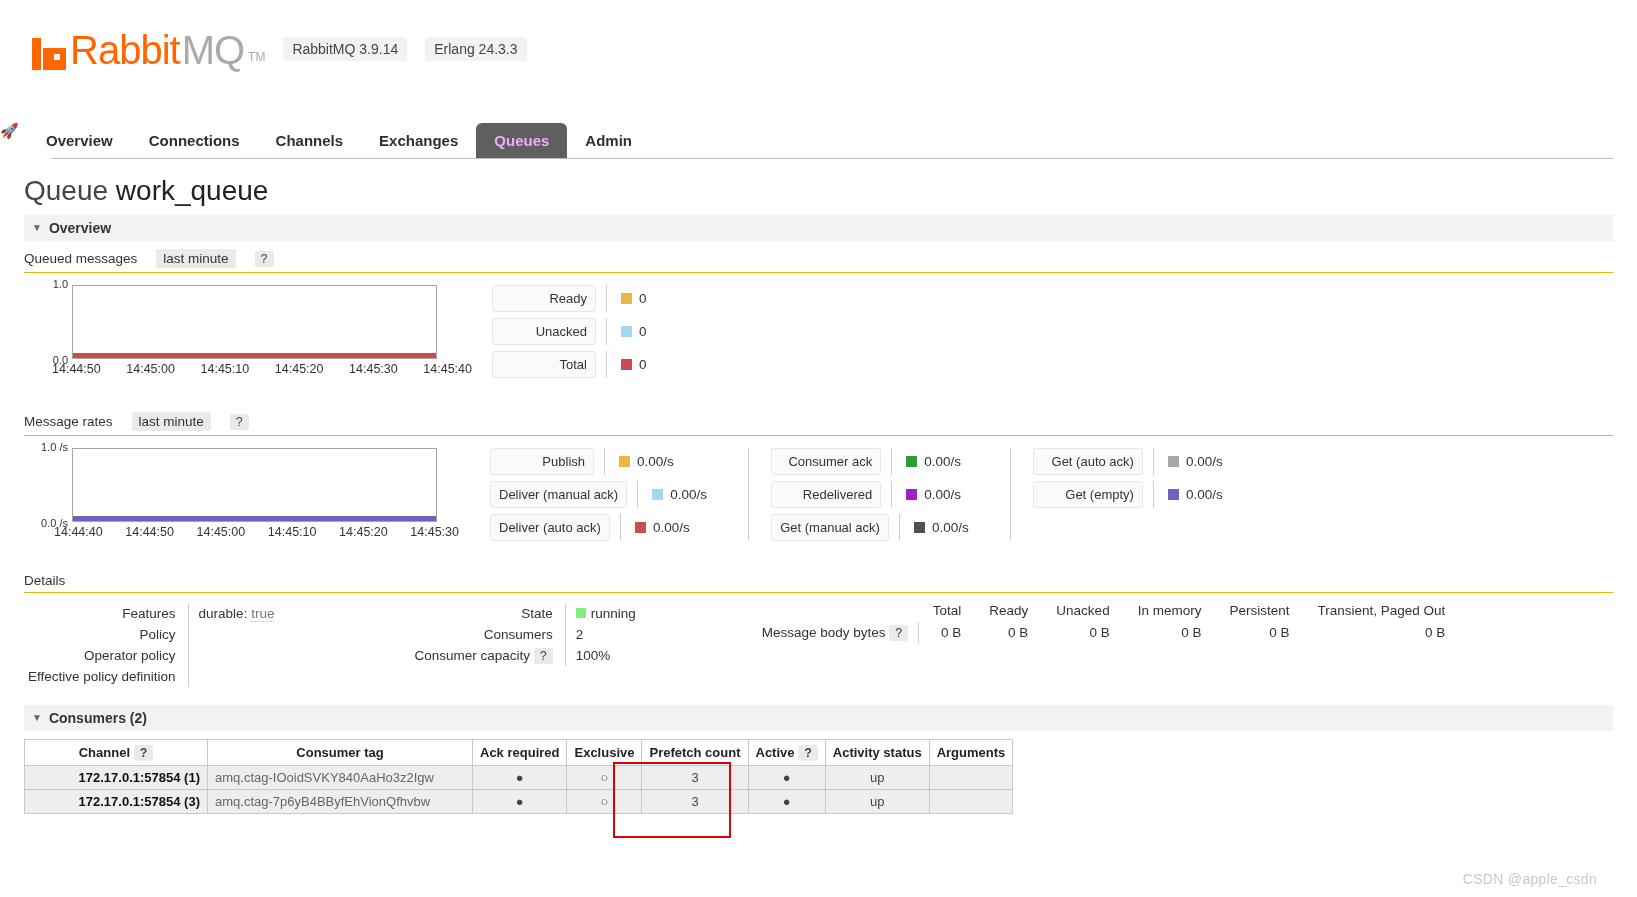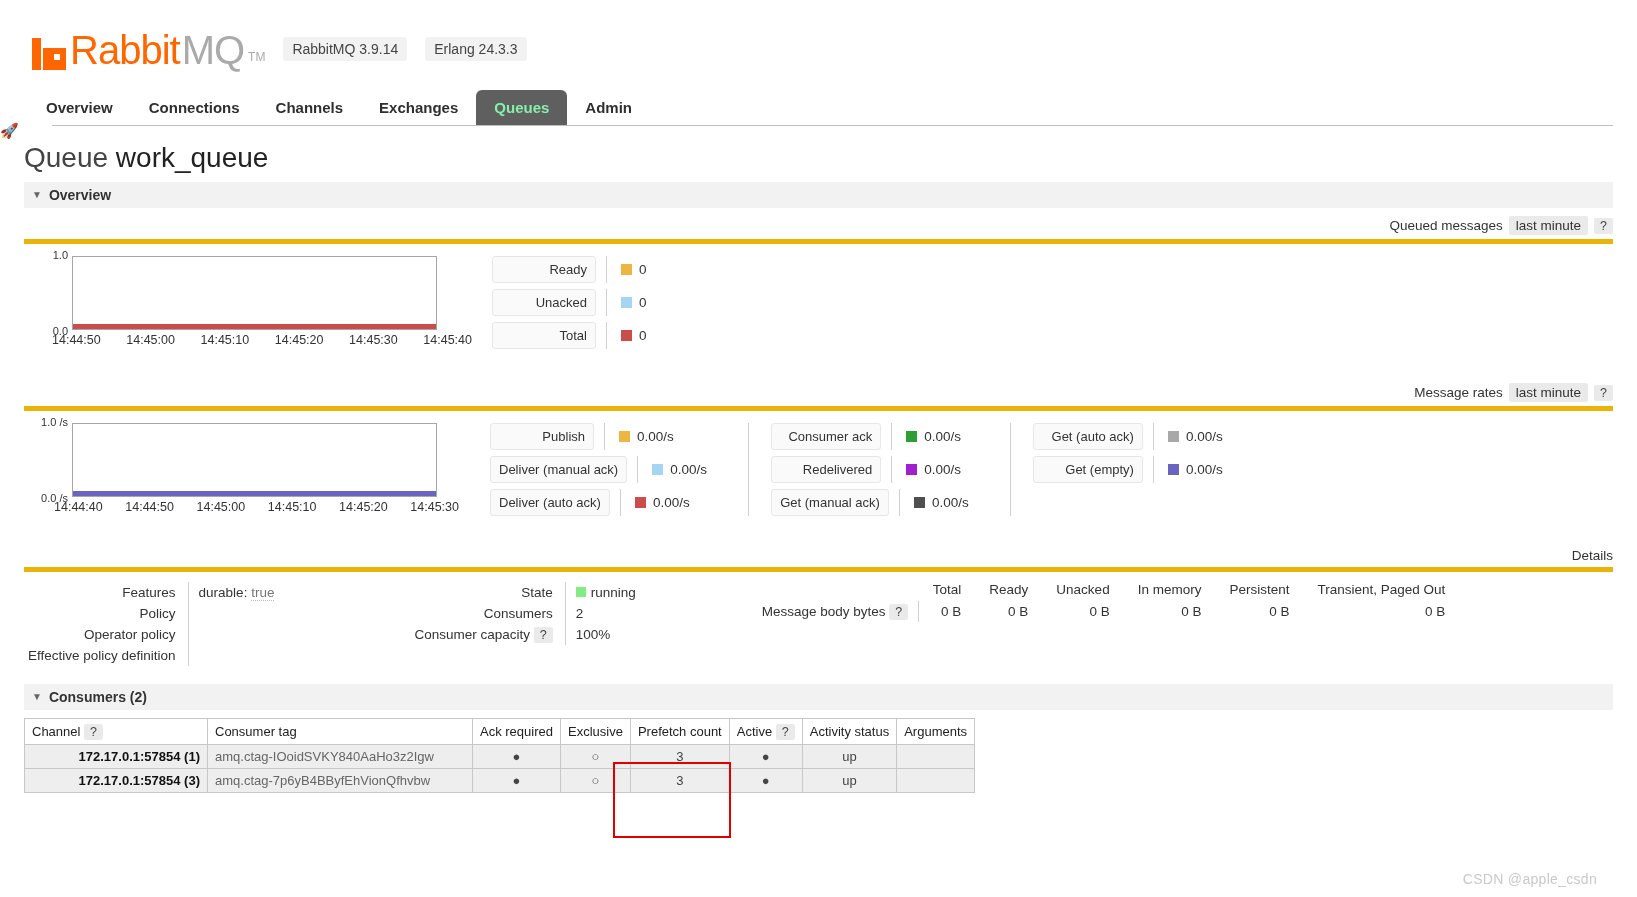--- a/index.html
+++ b/index.html
@@ -96,21 +96,22 @@
     display: block;
     padding: 9px 18px;
     font-size: 15px;
     font-weight: bold;
     color: #2f2f2f;
     text-decoration: none;
     border-radius: 6px 6px 0 0;
   }
   #nav li.selected a {
     background: #5f5f5f;
-    color: #86efac;
+    color: #f0abfc;
+    margin-top: 33px;
   }
   .nav-rule {
     border-bottom: 1px solid #bfbfbf;
     margin: 0 24px 0 24px;
   }
   .rocket-icon {
     position: absolute;
     left: 0px;
     top: 32px;
     width: 18px;
@@ -145,25 +146,24 @@
   .tri {
     font-size: 10px;
     color: #666666;
     line-height: 10px;
   }
 
   .sub-head {
     font-size: 13.5px;
     color: #333333;
     padding: 8px 0 4px 0;
-    border-bottom: 5px solid #eab308;
+    border-bottom: 1px solid #eab308;
     display: flex;
     align-items: center;
-    gap: 6px;
-    justify-content: flex-end;
+    gap: 19px;
   }
   .period-pill {
     background: #eaeaea;
     padding: 2px 7px;
     border-radius: 2px;
     color: #333333;
   }
   .qmark {
     background: #eaeaea;
     padding: 1px 6px;
@@ -336,22 +336,22 @@
 
   
   table.listing {
     border-collapse: collapse;
     margin-top: 8px;
     font-size: 13px;
   }
   table.listing th {
     border: 1px solid #c8c8c8;
     background: #ffffff;
-    font-weight: normal;
-    text-align: left;
+    font-weight: bold;
+    text-align: center;
     padding: 5px 7px;
     color: #222222;
     white-space: nowrap;
   }
   table.listing td {
     border: 1px solid #c8c8c8;
     padding: 4px 7px;
     background: #eeeeee;
     color: #444444;
     white-space: nowrap;

